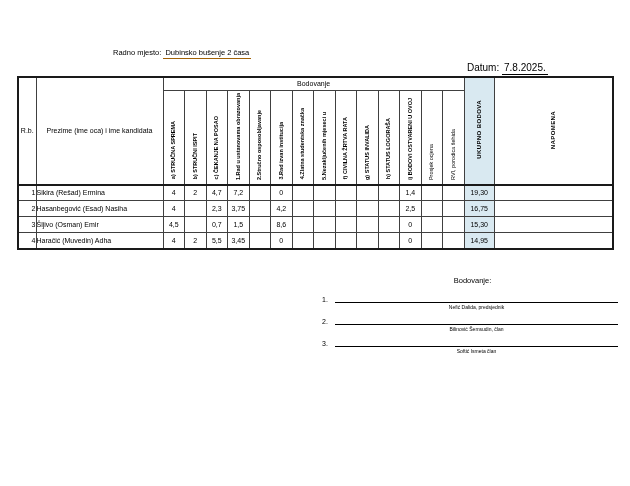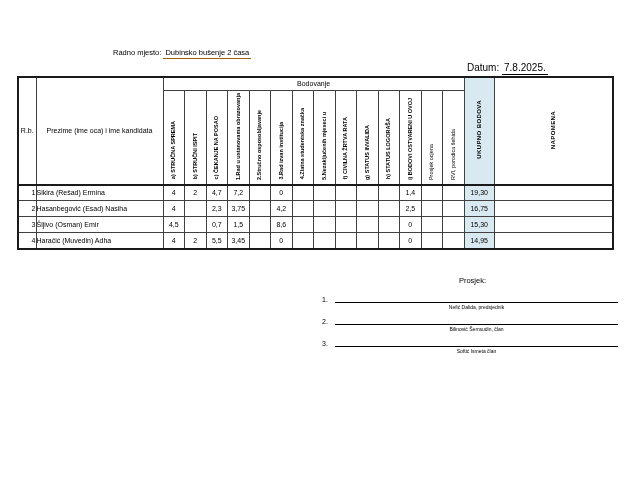--- a/index.html
+++ b/index.html
@@ -175,21 +175,21 @@
       <td class="val"></td>
       <td class="val">0</td>
       <td class="val"></td>
       <td class="val"></td>
       <td class="total">14,95</td>
       <td></td>
     </tr>
   </tbody>
 </table>
 
-<div class="komtitle">Prosjek:</div>
+<div class="komtitle">Bodovanje:</div>
 
 <div class="komlist">
   <div class="koment">
     <div class="komrow">
       <span class="komnum">1.</span>
       <span class="komline"></span>
     </div>
     <div class="komcap">Nefić Dalida, predsjednik</div>
   </div>
   <div class="koment">

